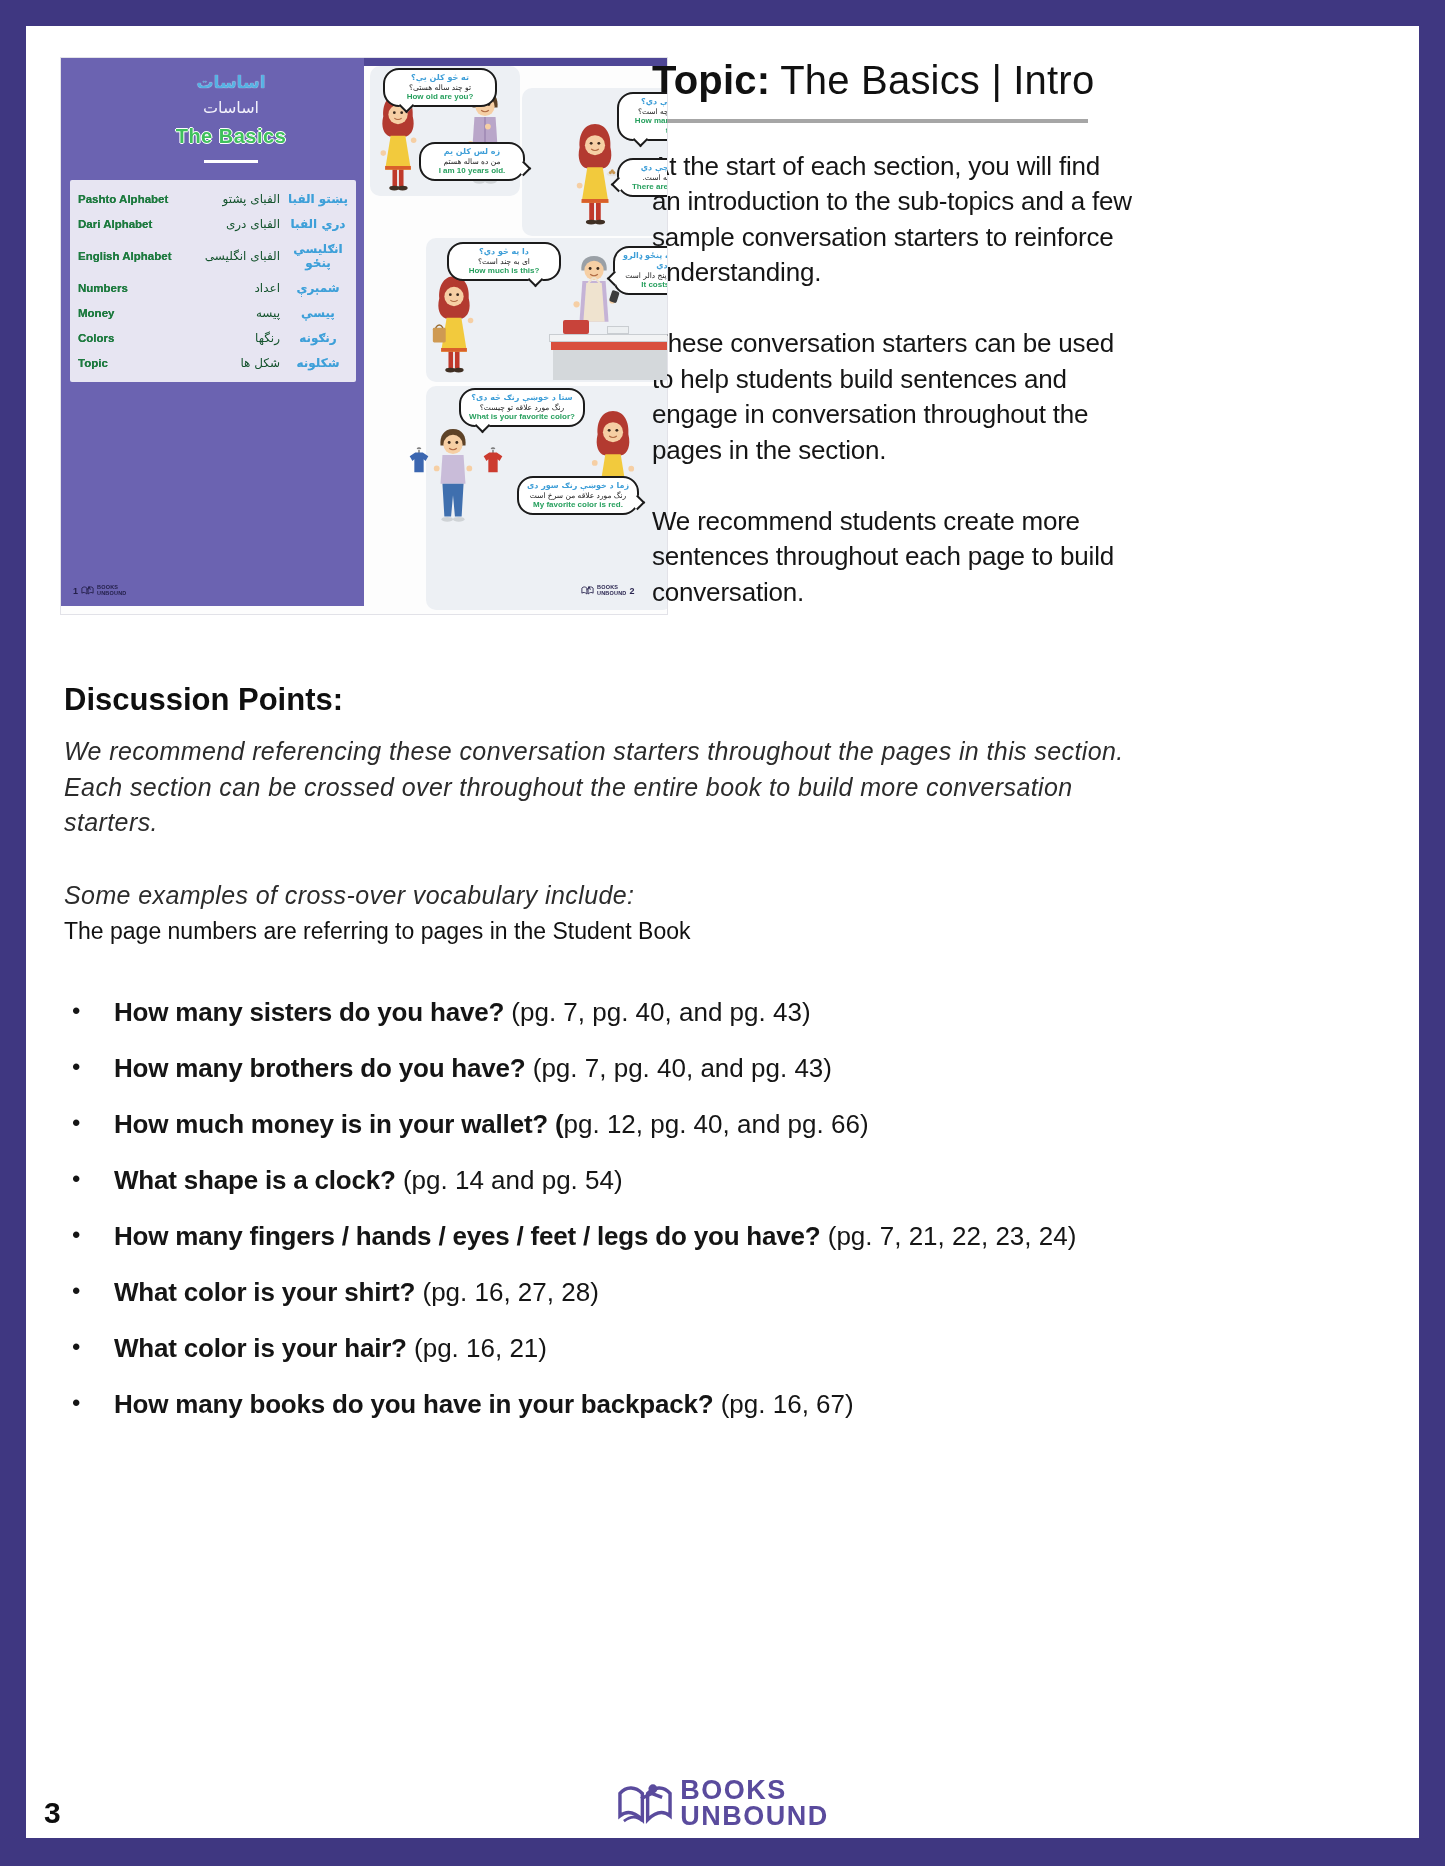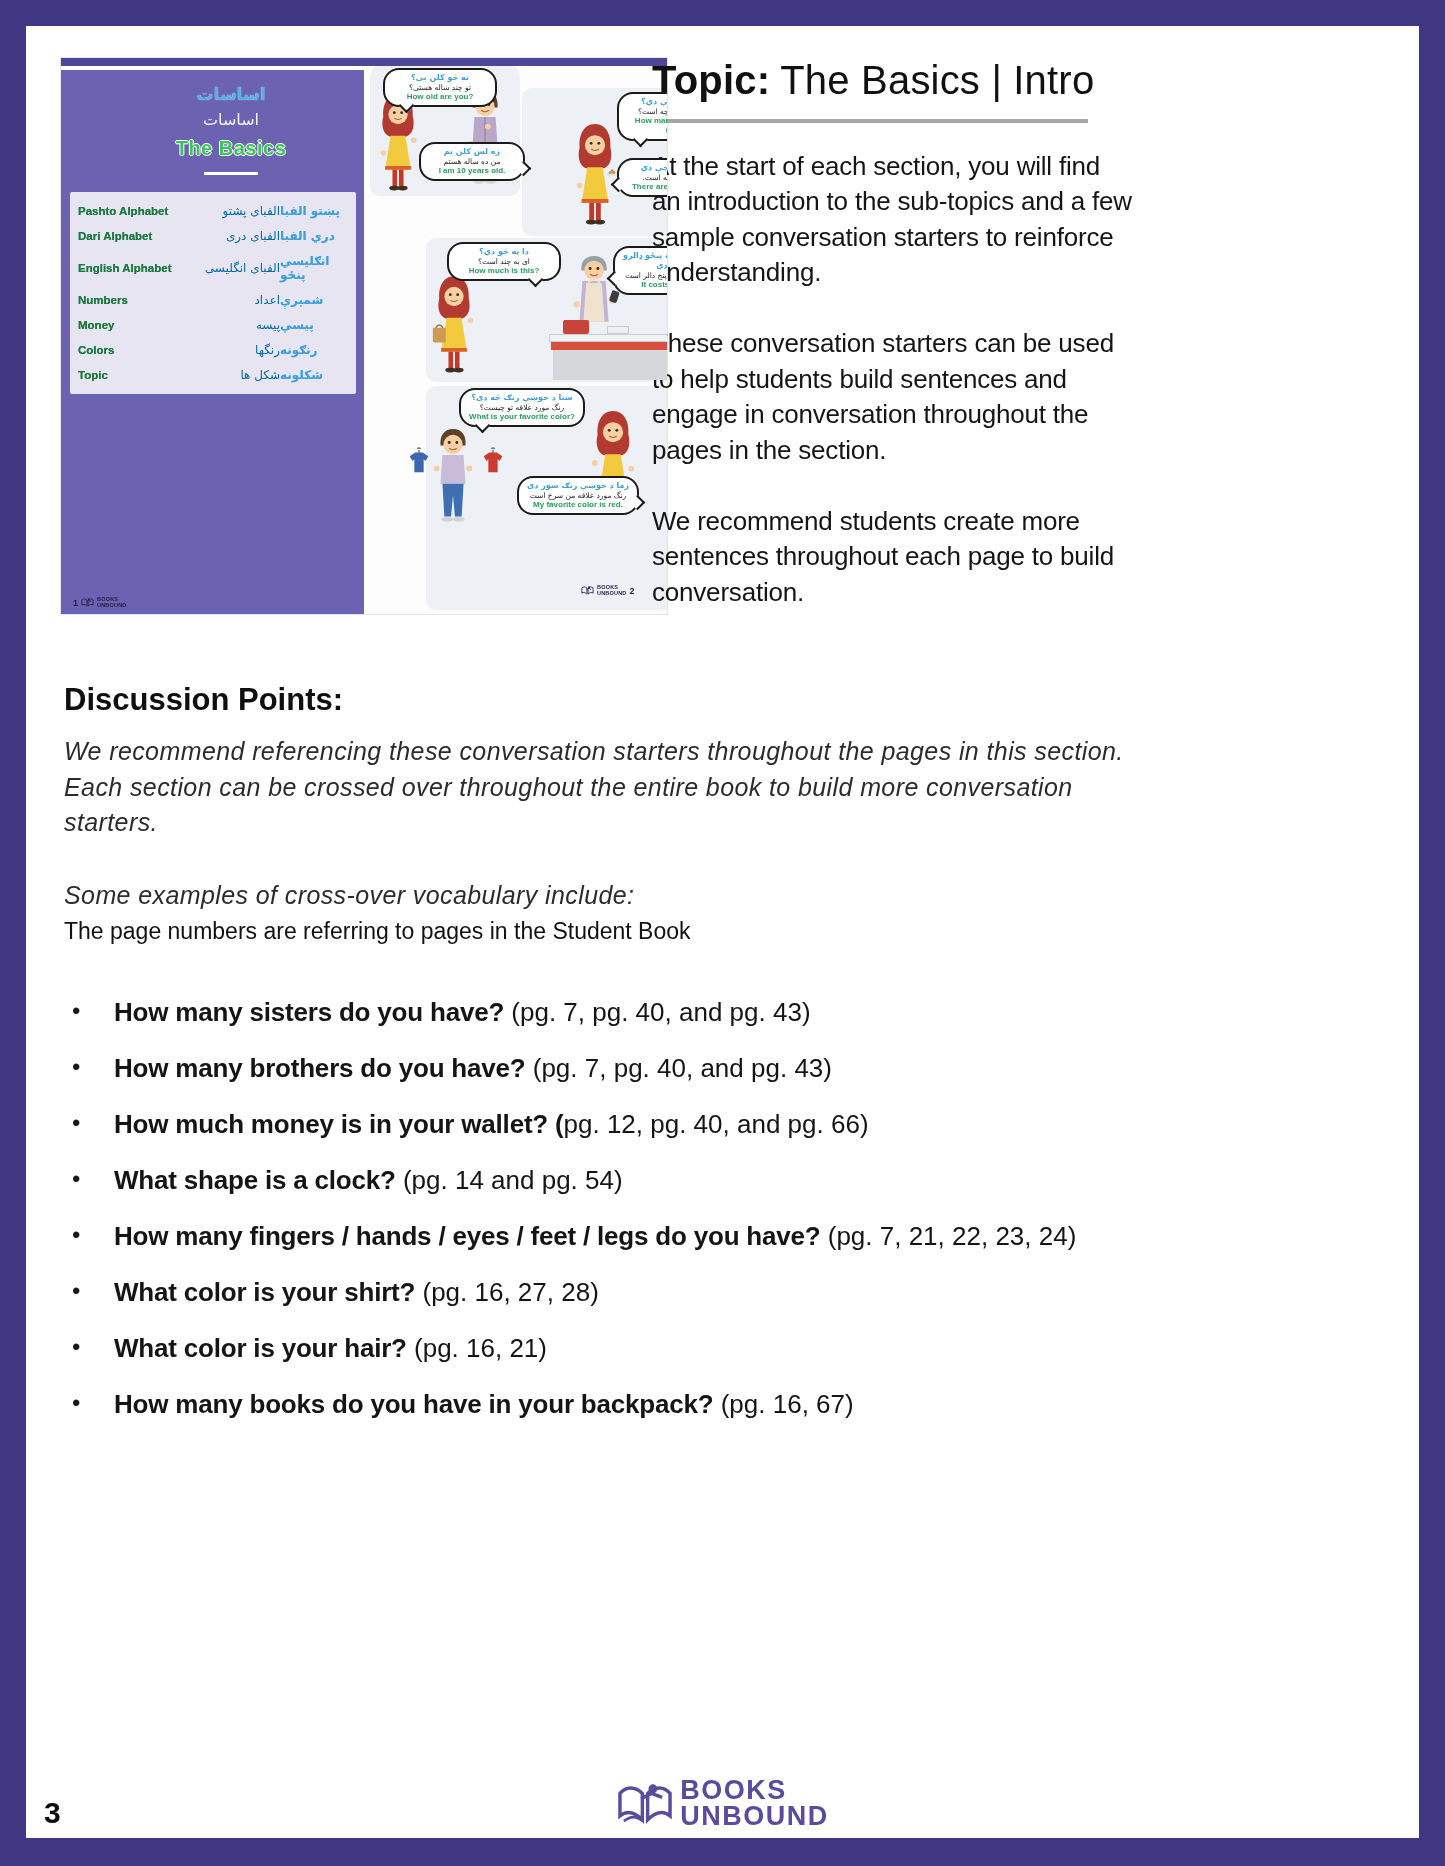--- a/index.html
+++ b/index.html
@@ -11,34 +11,34 @@
   .frame{position:absolute;background:#3f3781;z-index:5;}
   .frame.top{left:0;top:0;width:1445px;height:26px;}
   .frame.left{left:0;top:0;width:26px;height:1866px;}
   .frame.right{left:1419px;top:0;width:26px;height:1866px;}
   .frame.bottom{left:0;top:1838px;width:1445px;height:28px;}
 
   
   .figure{position:absolute;left:60px;top:57px;width:606px;height:556px;overflow:hidden;
           border:1px solid #e2e2e8;background:#fdfdfd;}
   .figure .darkstrip{position:absolute;left:0;top:0;width:606px;height:8px;background:#4f4796;}
-  .cover{position:absolute;left:0;top:12px;width:303px;height:548px;background:#6b63b1;}
+  .cover{position:absolute;left:0;top:0;width:303px;height:548px;background:#6b63b1;}
   .cover-titles{position:absolute;left:40px;top:14px;width:260px;text-align:center;}
   .cover-titles .t1{font-family:"DejaVu Sans",sans-serif;font-size:17px;font-weight:bold;color:#56b2e4;
       text-shadow:0 0 1px #fff;}
   .cover-titles .t2{font-family:"DejaVu Sans",sans-serif;font-size:16px;color:#f2f1fb;margin-top:6px;}
   .cover-titles .t3{font-size:20px;font-weight:bold;color:#3ec05c;margin-top:8px;
       text-shadow:-1px 0 #fff,1px 0 #fff,0 -1px #fff,0 1px #fff;letter-spacing:.5px;}
   .cover-underline{width:54px;height:3px;background:#ffffff;margin:12px auto 0 auto;}
   .vocab-panel{position:absolute;left:9px;top:122px;width:286px;height:202px;background:#e7e5f2;
       border-radius:2px;display:flex;flex-direction:column;justify-content:space-around;padding:6px 0;box-sizing:border-box;}
   .vocab-row{display:grid;grid-template-columns:104px 98px 76px;align-items:center;padding:0 8px;}
   .v-en{color:#1d7a3f;font-weight:bold;font-size:11.5px;text-shadow:0 0 .6px #1d7a3f;}
-  .v-fa{font-family:"DejaVu Sans",sans-serif;font-size:12px;color:#0369a1;text-align:right;direction:rtl;}
-  .v-ps{font-family:"DejaVu Sans",sans-serif;font-size:12px;color:#3f9fd8;font-weight:bold;text-align:left;direction:rtl;
+  .v-fa{font-family:"DejaVu Sans",sans-serif;font-size:12px;color:#14532d;text-align:right;direction:rtl;}
+  .v-ps{font-family:"DejaVu Sans",sans-serif;font-size:12px;color:#3f9fd8;font-weight:bold;text-align:center;direction:rtl;
         text-shadow:0 0 .6px #8ecdf0;}
 
   
   .rpage{position:absolute;left:303px;top:8px;width:303px;height:548px;background:#fdfdfd;}
   .panel{position:absolute;background:#edf0f4;border-radius:10px;}
 
   
   .bubble{position:absolute;background:#fff;border:2px solid #1b1b1b;border-radius:16px;
       padding:3px 7px;text-align:center;z-index:4;line-height:1.25;}
   .bubble .ps{font-family:"DejaVu Sans",sans-serif;font-size:8px;font-weight:bold;color:#3f9fd8;direction:rtl;}

